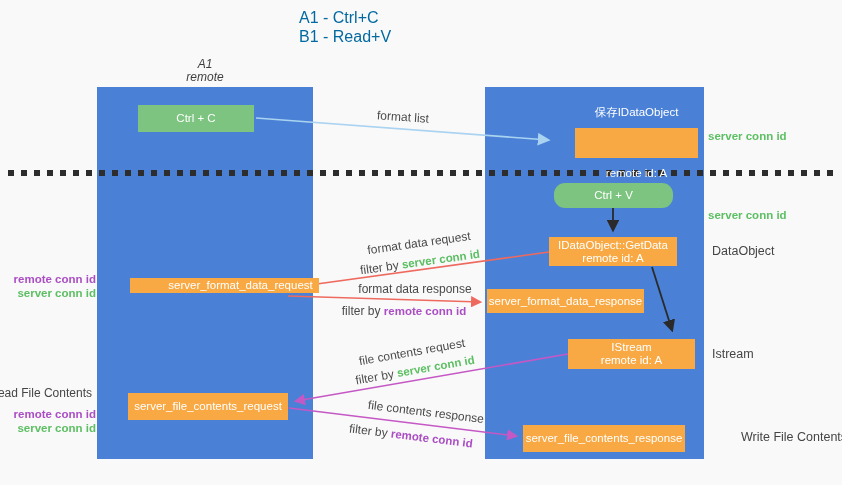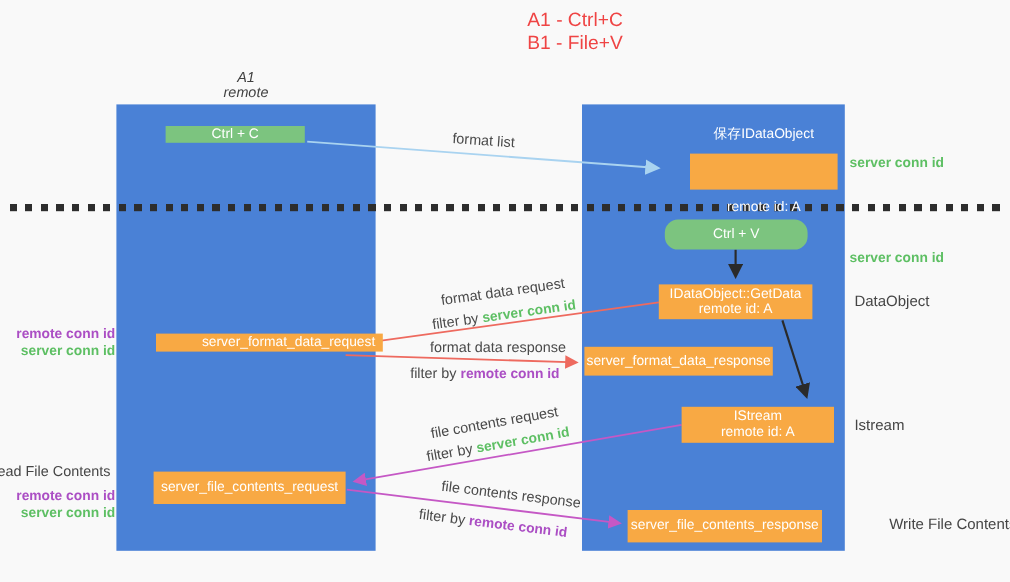--- a/index.html
+++ b/index.html
@@ -1,20 +1,20 @@
 <!DOCTYPE html>
 <html><head>
 <meta charset="utf-8">
 <style>
   html,body{margin:0;padding:0;}
   body{font-family:"Liberation Sans","DejaVu Sans",sans-serif;background:#f9f9f9;}
   .canvas{position:relative;width:842px;height:485px;background:#f9f9f9;overflow:hidden;}
 
-  .title{position:absolute;left:299px;top:8px;width:220px;text-align:right;
-         font-size:16px;line-height:19px;color:#ef4444;}
+  .title{position:absolute;left:299px;top:8px;width:220px;text-align:left;
+         font-size:16px;line-height:19px;color:#0369a1;}
 
   .col-header{position:absolute;text-align:center;font-size:12px;line-height:13px;color:#3f3f3f;}
   .column{position:absolute;top:87px;height:372px;background:#4a81d6;}
   .col-left{left:97px;width:216px;}
   .col-right{left:485px;width:219px;}
 
   .dotted{position:absolute;left:8px;top:170px;width:827px;height:6px;
           background:repeating-linear-gradient(90deg,#2d2d2d 0 6px,transparent 6px 13px);}
 
   .box{position:absolute;color:#fff;text-align:center;display:flex;flex-direction:column;
@@ -32,21 +32,21 @@
 
   svg.arrows{position:absolute;left:0;top:0;pointer-events:none;}
 </style>
 </head>
 <body>
 
 <div class="canvas">
 
   <div class="title">
     <div>A1 - Ctrl+C</div>
-    <div>B1 - File+V</div>
+    <div>B1 - Read+V</div>
   </div>
 
   <div class="col-header" style="left:97px;top:58px;width:216px;font-style:italic;">
     <div>A1</div>
     <div>remote</div>
   </div>
 
   <div class="column col-left"></div>
   <div class="column col-right"></div>
 
@@ -69,21 +69,21 @@
     </defs>
     <line x1="256" y1="118" x2="548" y2="140" stroke="#a9d3f0" stroke-width="1.6" marker-end="url(#mBlue)"></line>
     <line x1="613" y1="208" x2="613" y2="230" stroke="#2a2a2a" stroke-width="1.8" marker-end="url(#mBlack)"></line>
     <line x1="549" y1="252" x2="295" y2="287" stroke="#ee6a5f" stroke-width="1.5" marker-end="url(#mRed)"></line>
     <line x1="288" y1="296" x2="480" y2="302" stroke="#ee6a5f" stroke-width="1.5" marker-end="url(#mRed)"></line>
     <line x1="652" y1="267" x2="672" y2="330" stroke="#2a2a2a" stroke-width="1.8" marker-end="url(#mBlack)"></line>
     <line x1="568" y1="354" x2="296" y2="401" stroke="#c558c5" stroke-width="1.5" marker-end="url(#mMag)"></line>
     <line x1="289" y1="408" x2="516" y2="436" stroke="#c558c5" stroke-width="1.5" marker-end="url(#mMag)"></line>
   </svg>
 
-  <div class="box green" style="left:138px;top:105px;width:116px;height:14px;">
+  <div class="box green" style="left:138px;top:105px;width:116px;height:27px;">
     <div>Ctrl + C</div>
   </div>
 
   <div class="box orange" style="left:575px;top:128px;width:123px;height:30px;gap:48px;">
     <div>保存IDataObject</div>
     <div>remote id: A</div>
   </div>
 
   <div class="box green" style="left:554px;top:183px;width:119px;height:25px;border-radius:11px;">
     <div>Ctrl + V</div>

